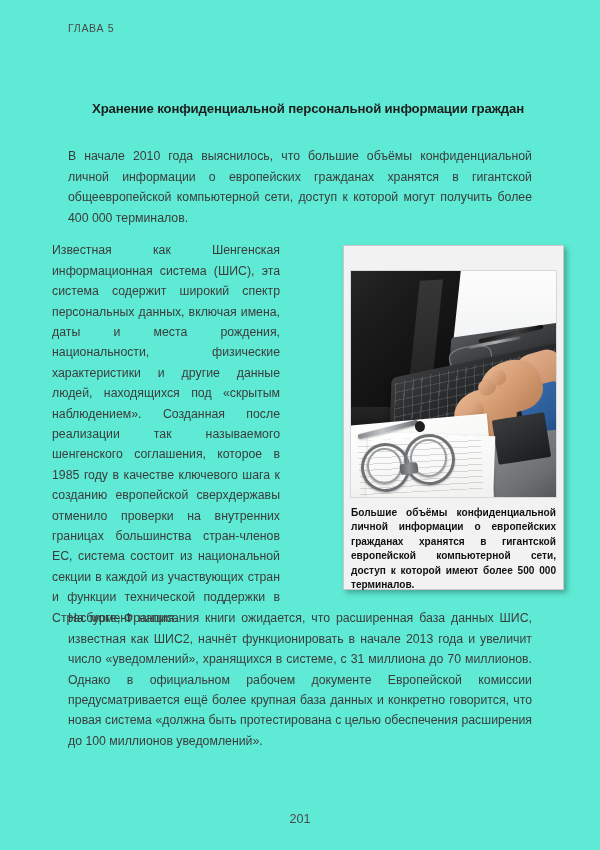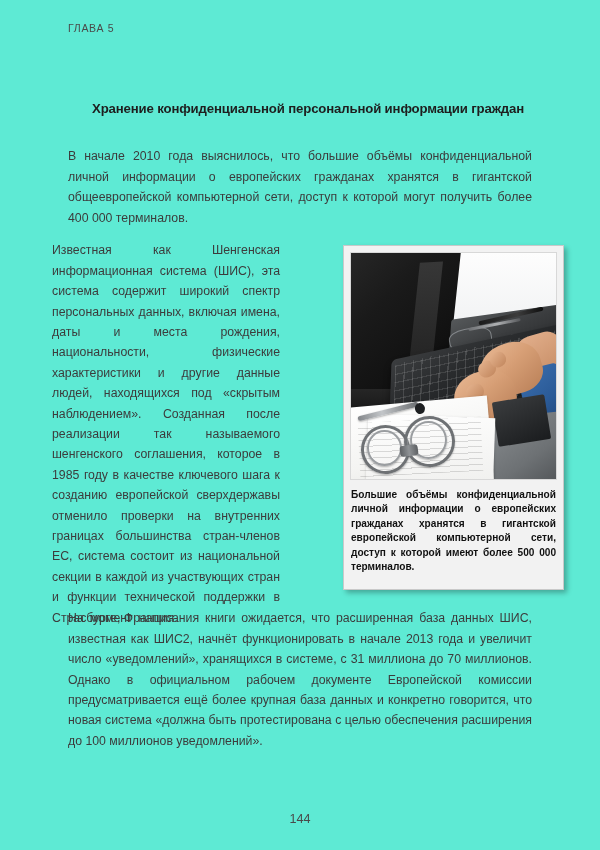--- a/index.html
+++ b/index.html
@@ -87,21 +87,21 @@
   .figure {
     position: absolute;
     left: 303px;
     top: 229px;
     width: 221px;
     height: 345px;
     background: #f2f2f2;
     border: 1px solid #c9c9c9;
     box-sizing: border-box;
     box-shadow: 3px 3px 5px rgba(0,0,0,0.28);
-    padding: 6px 6px 0 6px;
+    padding: 24px 6px 0 6px;
   }
   .photo {
     position: relative;
     width: 100%;
     height: 228px;
     overflow: hidden;
     background: #cfd2d4;
     border: 1px solid #d8d8d8;
     box-sizing: border-box;
   }
@@ -415,15 +415,15 @@
         <div class="cuff cuff-inner-r"></div>
         <div class="cuff-link"></div>
       </div>
     </div>
 
     <figcaption class="caption">Большие объёмы конфиденциальной личной информации о европейских гражданах хранятся в гигантской европейской компьютерной сети, доступ к которой имеют более 500 000 терминалов.</figcaption>
   </figure>
 
   <p class="para para-closing">На момент написания книги ожидается, что расширенная база данных ШИС, известная как ШИС2, начнёт функционировать в начале 2013 года и увеличит число «уведомлений», хранящихся в системе, с 31 миллиона до 70 миллионов. Однако в официальном рабочем документе Европейской комиссии предусматривается ещё более крупная база данных и конкретно говорится, что новая система «должна быть протестирована с целью обеспечения расширения до 100 миллионов уведомлений».</p>
 
-  <div class="folio">144</div>
+  <div class="folio">201</div>
 
 </div>
 
 </body></html>

